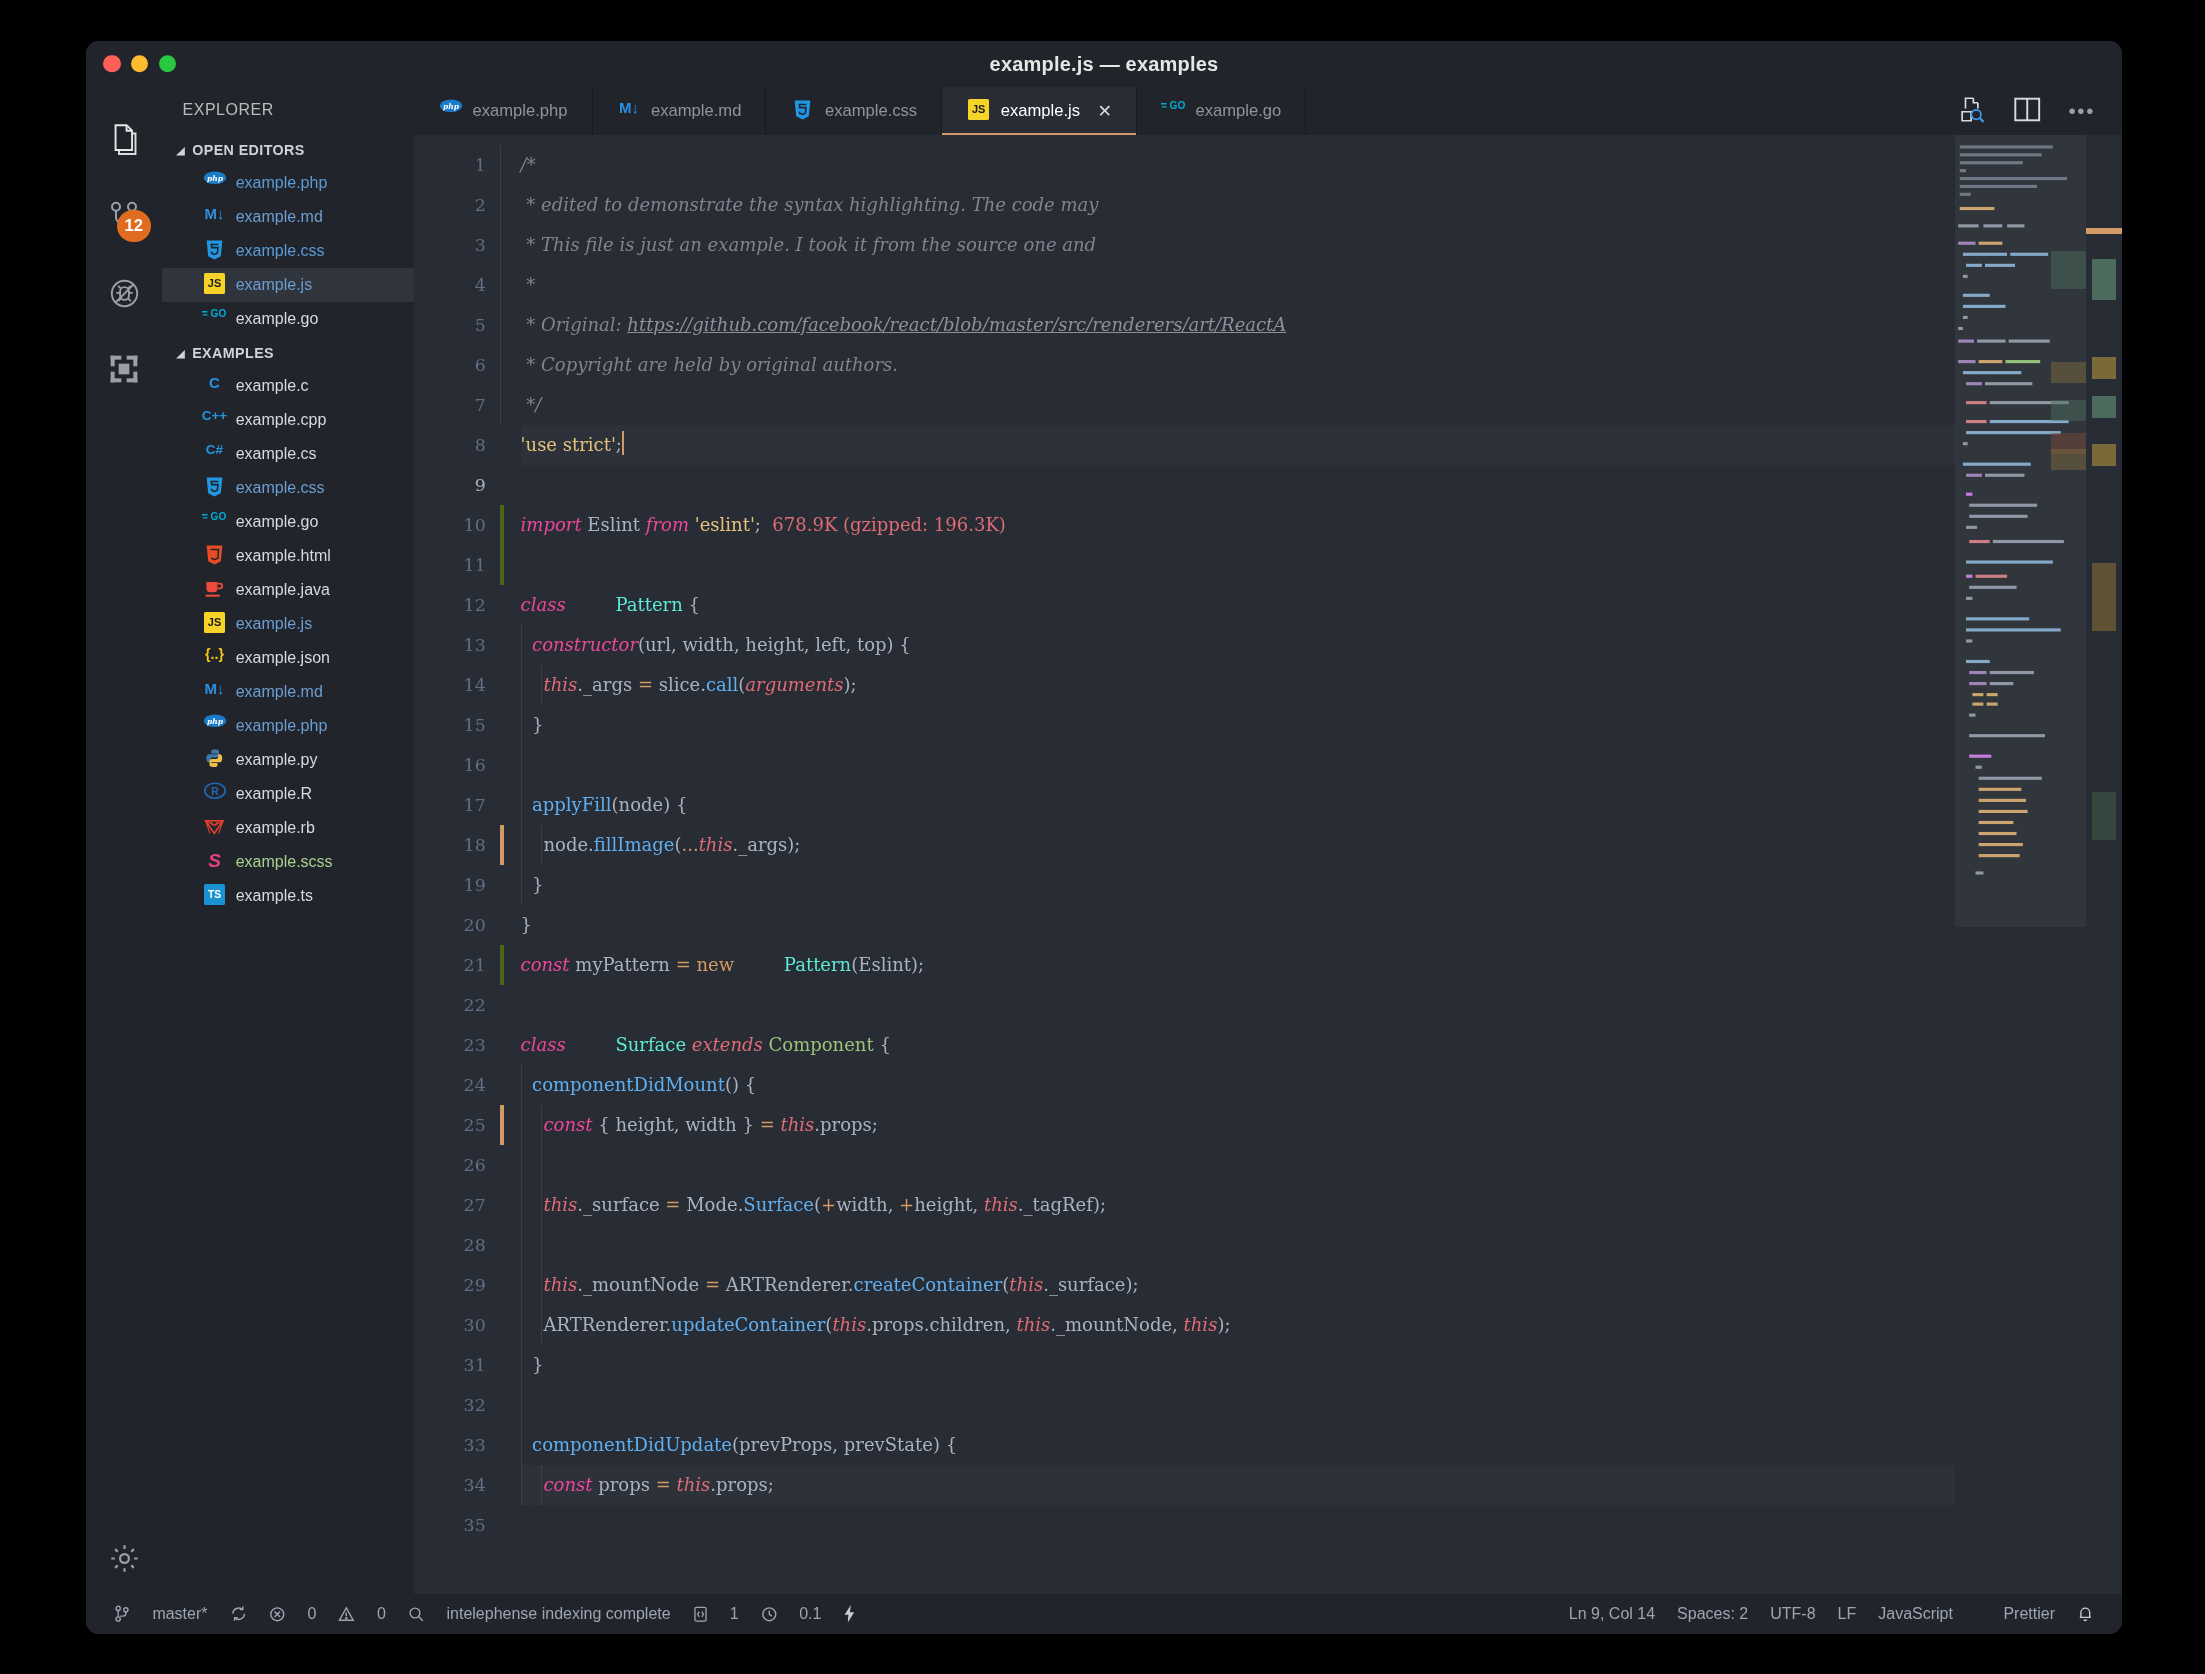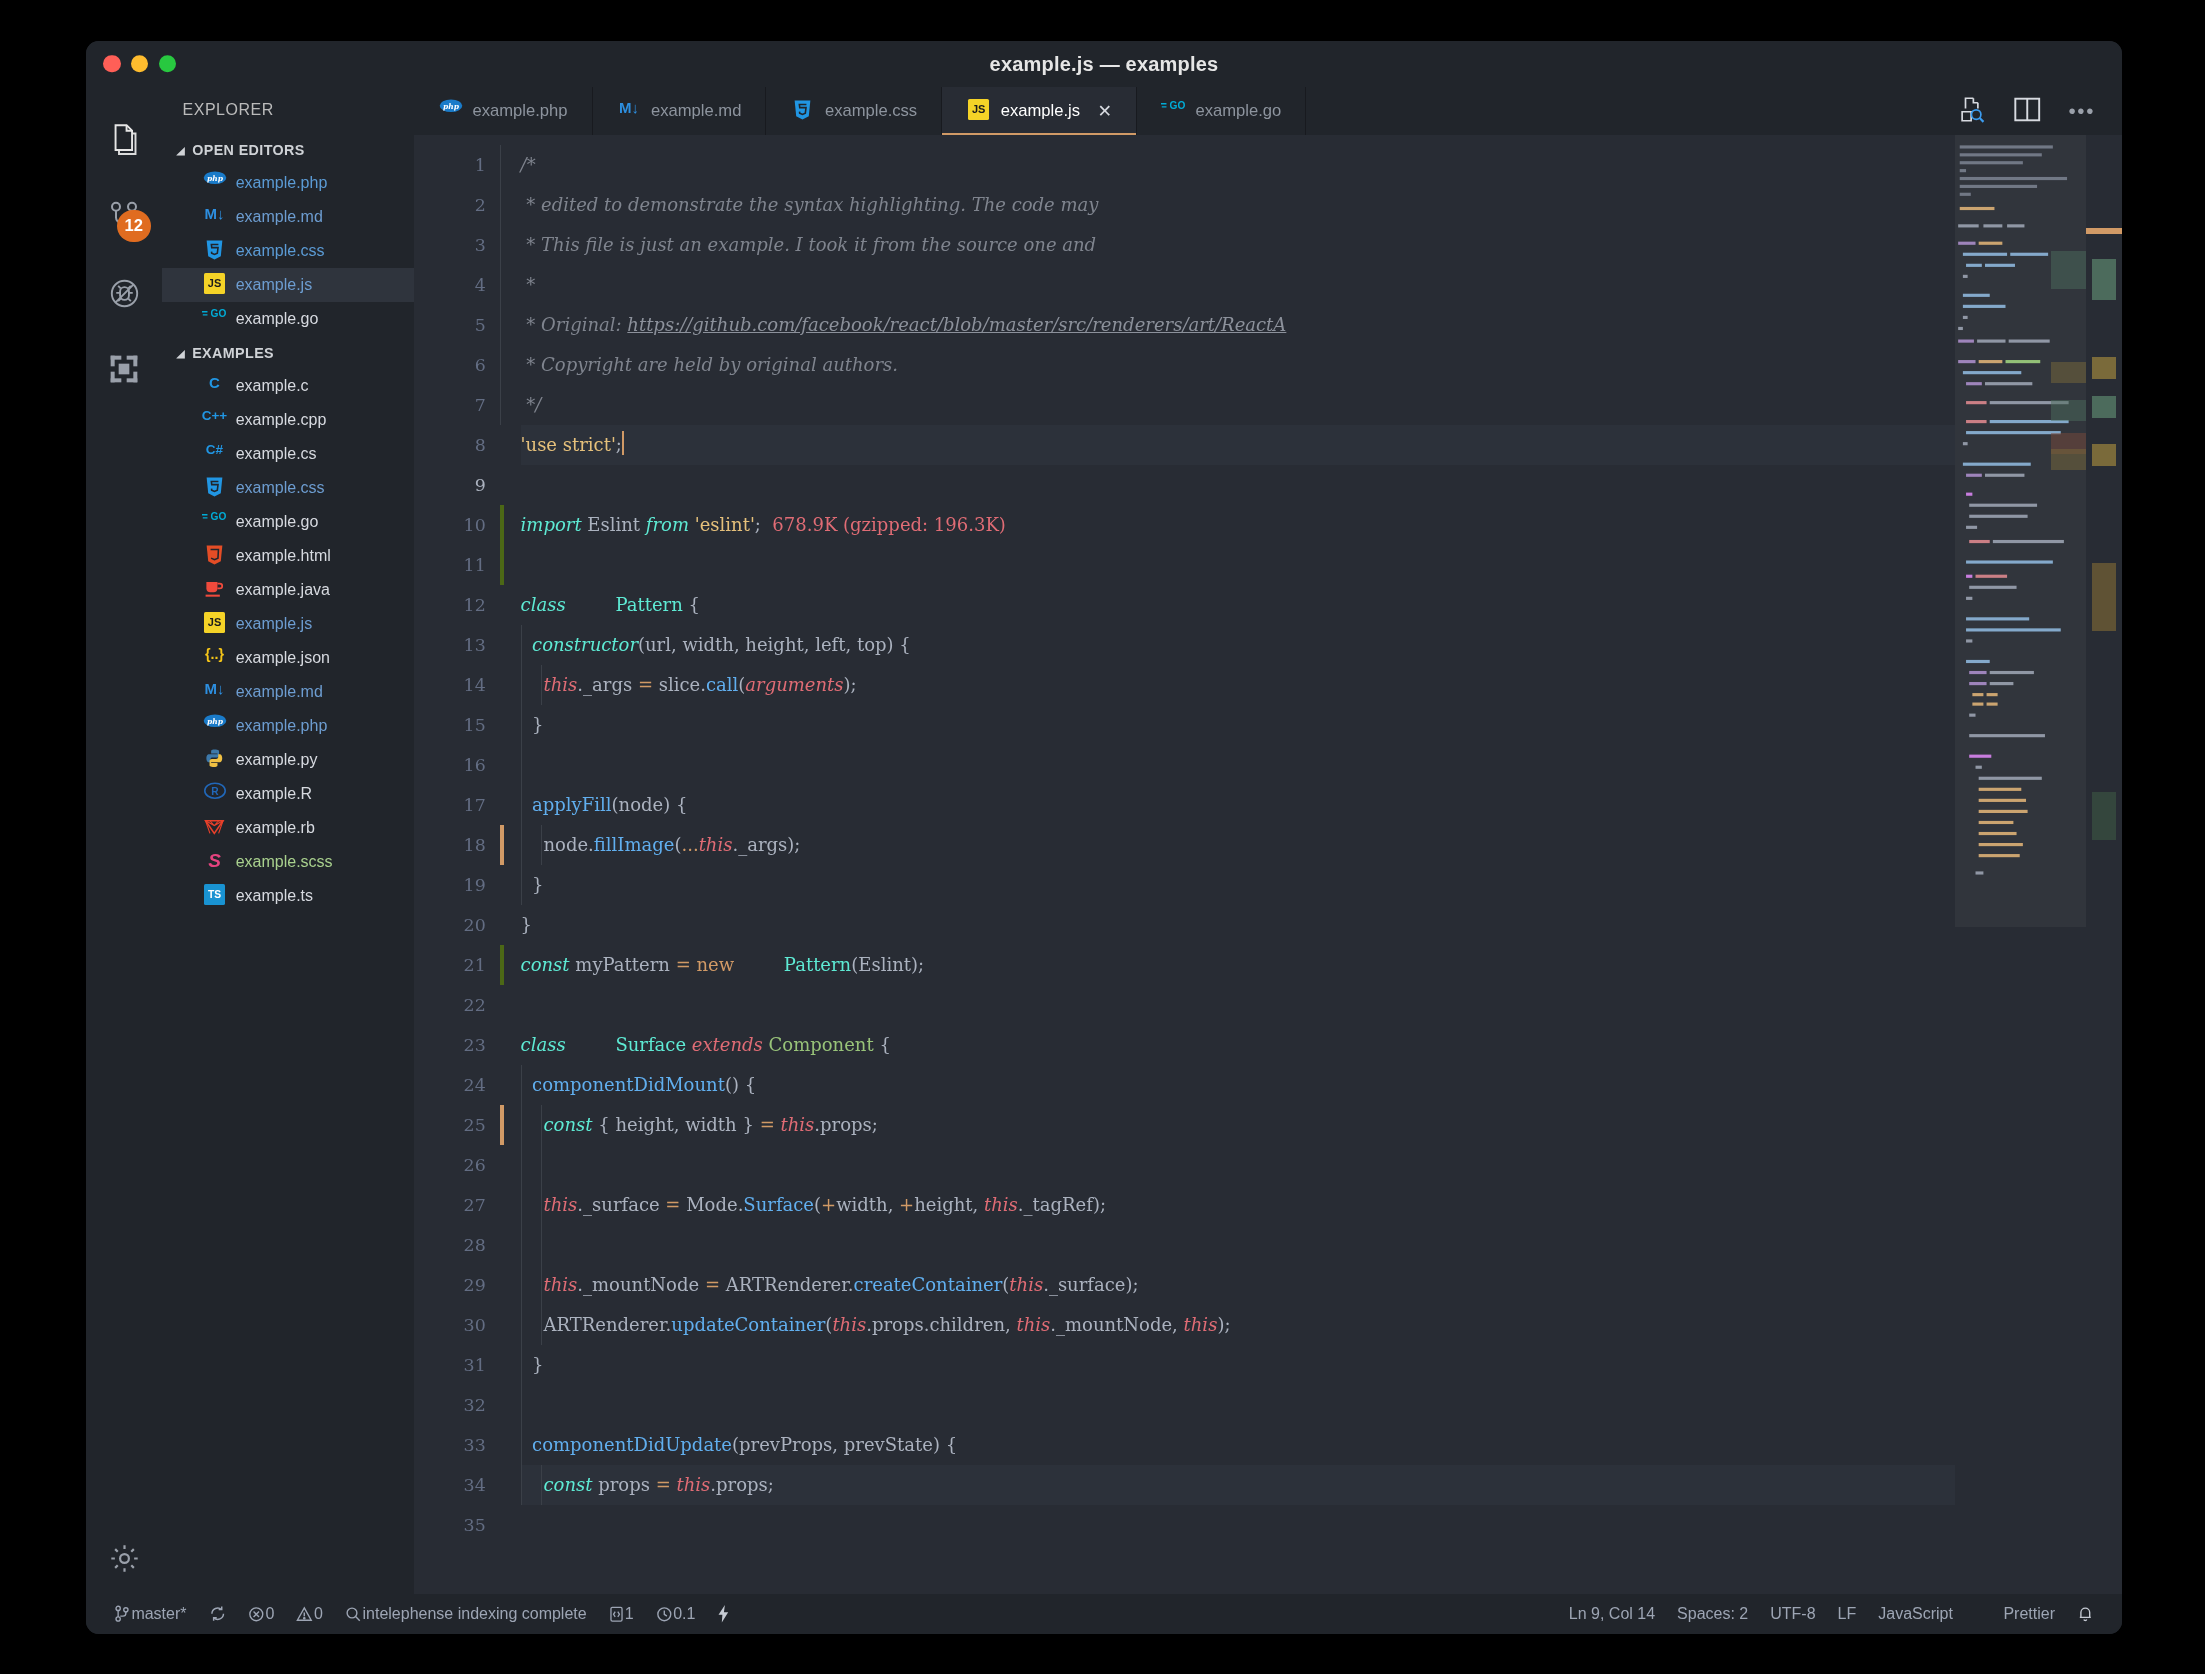--- a/index.html
+++ b/index.html
@@ -168,21 +168,21 @@
   
   .chgbar { position: absolute; left: -20.6px; top: 0; width: 4px; height: 40px; }
   .chgbar.green { background: #587c0c; opacity: .75; }
   .chgbar.yellow { background: #d19a66; }
   .indentguide { position: absolute; top: 0; width: 0.8px; height: 40px; background: #3b4048; }
   .leftrule { position: absolute; left: -20.6px; top: 0; width: 0.8px; height: 40px; background: #3b4048; }
 
   
   .t-com  { color: #7f848e; font-style: italic; font-family: "DejaVu Serif", serif; }
   .t-link { color: #8c919b; font-style: italic; text-decoration: underline; }
-  .t-kw   { color: #5eead4; font-style: italic; }
+  .t-kw   { color: #ec4899; font-style: italic; }
   .t-str  { color: #e5c07b; }
   .t-fn   { color: #61afef; }
   .t-var  { color: #abb2bf; }
   .t-this { color: #e06c75; font-style: italic; }
   .t-par  { color: #e06c75; font-style: italic; }
   .t-cls  { color: #5eead4; margin-left: 44px; }
   .t-type { color: #98c379; }
   .t-op   { color: #d19a66; }
   .t-err  { color: #e06c75; }
   .t-ext  { color: #e06c75; font-style: italic; }
@@ -208,21 +208,21 @@
   .ov-mark { position: absolute; right: 6.3px; width: 24px; }
 
   
   .statusbar {
     height: 40px; flex: 0 0 40px;
     background: #21252b;
     display: flex; align-items: center;
     color: #9da5b4; font-size: 16px;
     padding: 0 17.4px;
   }
-  .sb-item { display: flex; align-items: center; gap: 1px; padding: 0 11px; white-space: nowrap; }
+  .sb-item { display: flex; align-items: center; gap: 22px; padding: 0 11px; white-space: nowrap; }
   .sb-spacer { flex: 1 1 auto; }
   .sb-icn { display: flex; align-items: center; }
 </style>
 </head>
 <body>
 
 <div id="root">
 
   <div class="titlebar">
     <div class="traffic">

